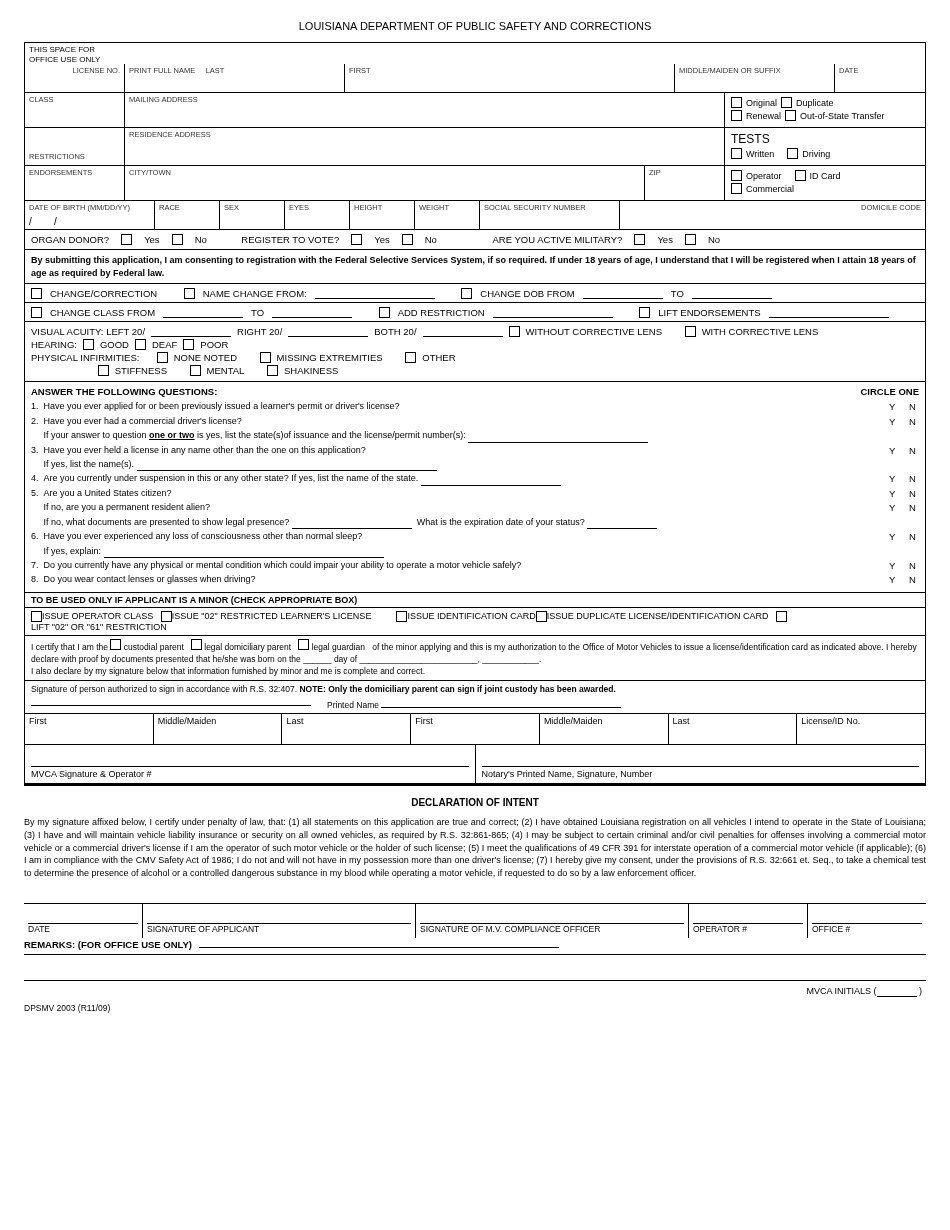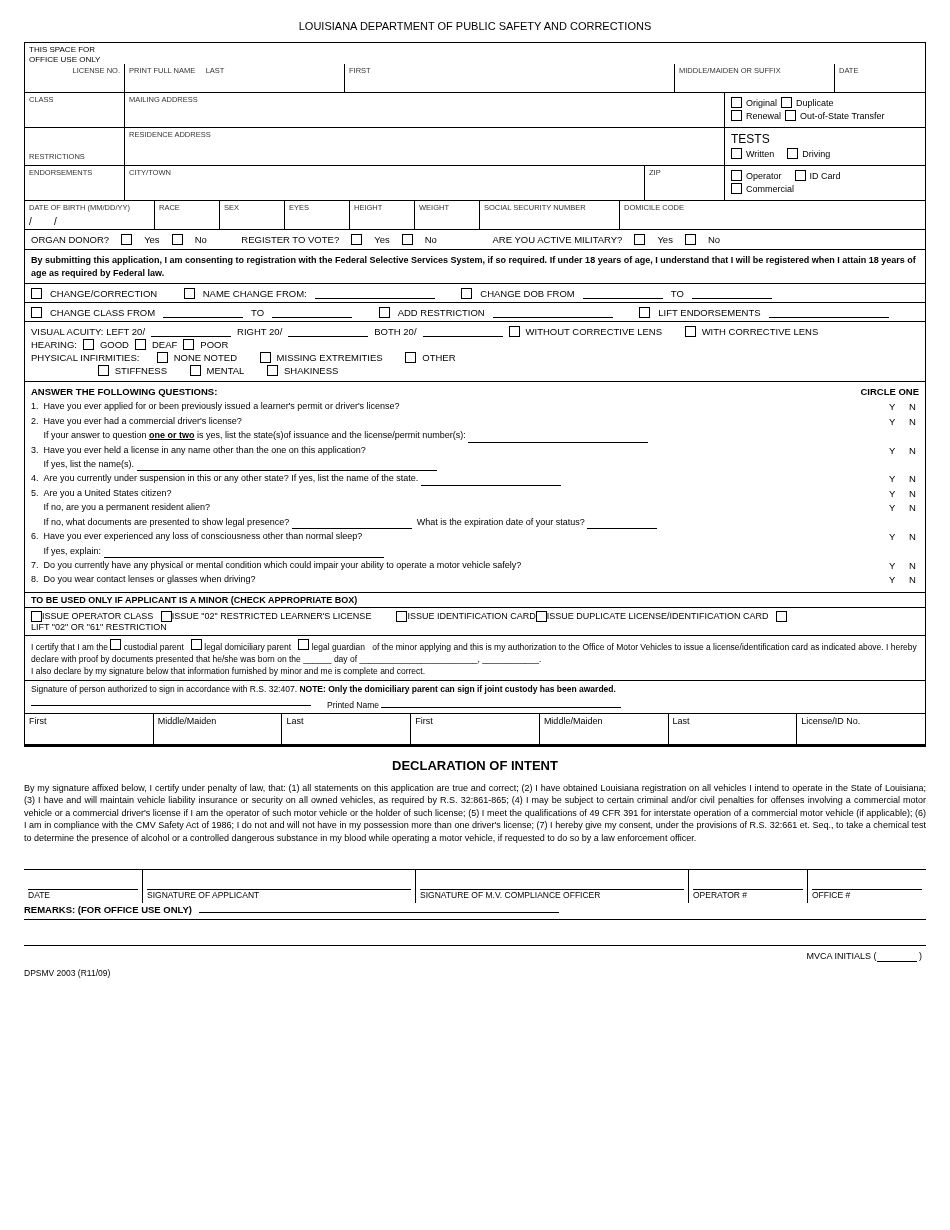--- a/index.html
+++ b/index.html
@@ -90,21 +90,21 @@
     .w-city { flex: 1; }
     .w-zip { width: 80px; }
     .w-operator { width: 200px; }
     .w-dob { width: 130px; }
     .w-race { width: 65px; }
     .w-sex { width: 65px; }
     .w-eyes { width: 65px; }
     .w-height { width: 65px; }
     .w-weight { width: 65px; }
     .w-ssn { width: 140px; }
-    .w-domicile { flex: 1; }
+    .w-domicile { flex: 1; text-align: right; }
     .inline-fields-row {
       display: flex;
       align-items: center;
       gap: 8px;
       padding: 3px 6px;
       border-bottom: 1px solid #000;
       font-size: 9.5px;
       flex-wrap: wrap;
     }
     .underline-field {
@@ -224,21 +224,21 @@
 
     
     .declaration-section {
       margin-top: 10px;
       font-size: 9px;
       line-height: 1.4;
     }
     .declaration-title {
       text-align: center;
       font-weight: bold;
-      font-size: 13px;
+      font-size: 10px;
       margin-bottom: 6px;
     }
     .declaration-text {
       text-align: justify;
       margin-bottom: 24px;
     }
     .footer-sig-row {
       display: flex;
       gap: 0;
       border-top: 1px solid #000;
@@ -689,20 +689,30 @@
       <div class="name-field-cell">
         <span>Middle/Maiden</span>
       </div>
       <div class="name-field-cell">
         <span>Last</span>
       </div>
       <div class="name-field-cell">
         <span>License/ID No.</span>
       </div>
     </div>
+    <div class="mvca-row">
+      <div class="mvca-left">
+        <div style="border-bottom:1px solid #000;margin-bottom:2px;height:18px;"></div>
+        <span>MVCA Signature &amp; Operator #</span>
+      </div>
+      <div class="mvca-right">
+        <div style="border-bottom:1px solid #000;margin-bottom:2px;height:18px;"></div>
+        <span>Notary's Printed Name, Signature, Number</span>
+      </div>
+    </div>
   </div>
 
 </div>
 
 <div class="declaration-section">
   <div class="declaration-title">DECLARATION OF INTENT</div>
   <div class="declaration-text">By my signature affixed below, I certify under penalty of law, that: (1) all statements on this application are true and correct; (2) I have obtained Louisiana registration on all vehicles I intend to operate in the State of Louisiana; (3) I have and will maintain vehicle liability insurance or security on all owned vehicles, as required by R.S. 32:861-865; (4) I may be subject to certain criminal and/or civil penalties for offenses involving a commercial motor vehicle or a commercial driver's license if I am the operator of such motor vehicle or the holder of such license; (5) I meet the qualifications of 49 CFR 391 for interstate operation of a commercial motor vehicle (if applicable); (6) I am in compliance with the CMV Safety Act of 1986; I do not and will not have in my possession more than one driver's license; (7) I hereby give my consent, under the provisions of R.S. 32:661 et. Seq., to take a chemical test to determine the presence of alcohol or a controlled dangerous substance in my blood while operating a motor vehicle, if requested to do so by a law enforcement officer.</div>
 
   <div class="footer-sig-row">
     <div class="footer-sig-cell" style="flex:0.5;">

